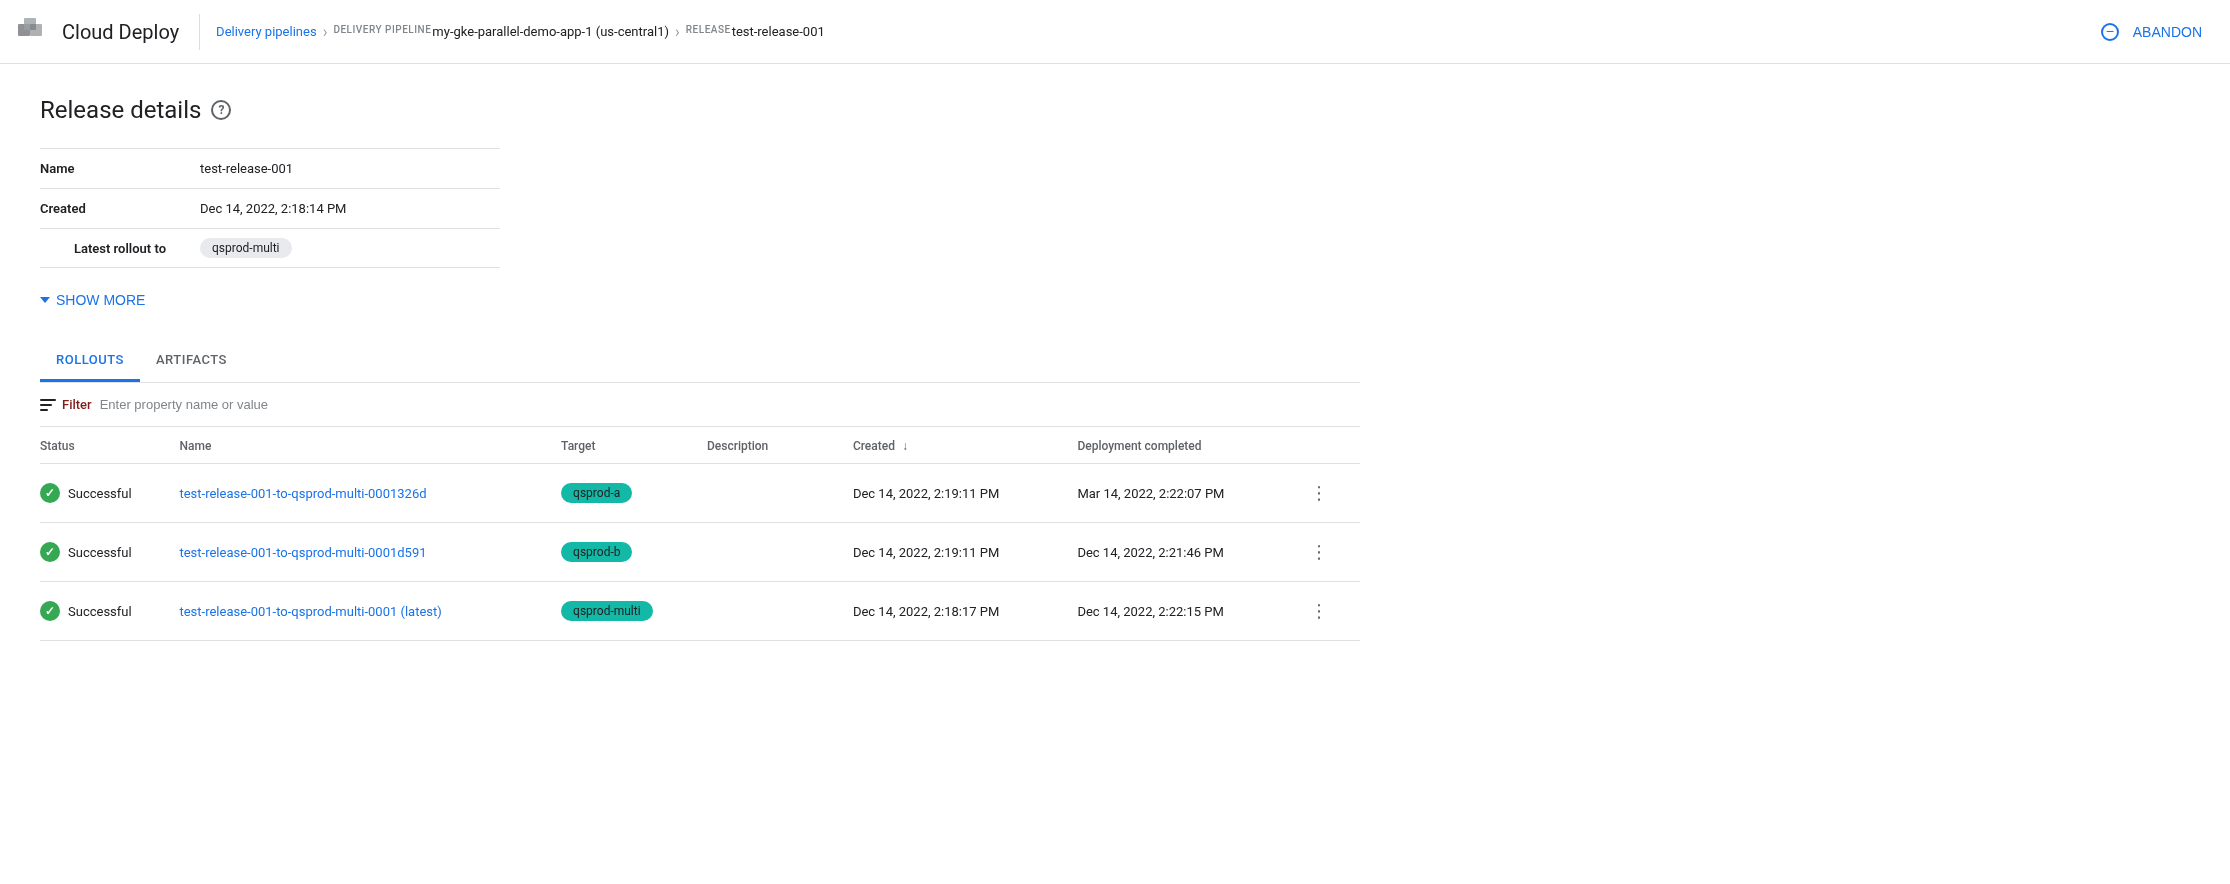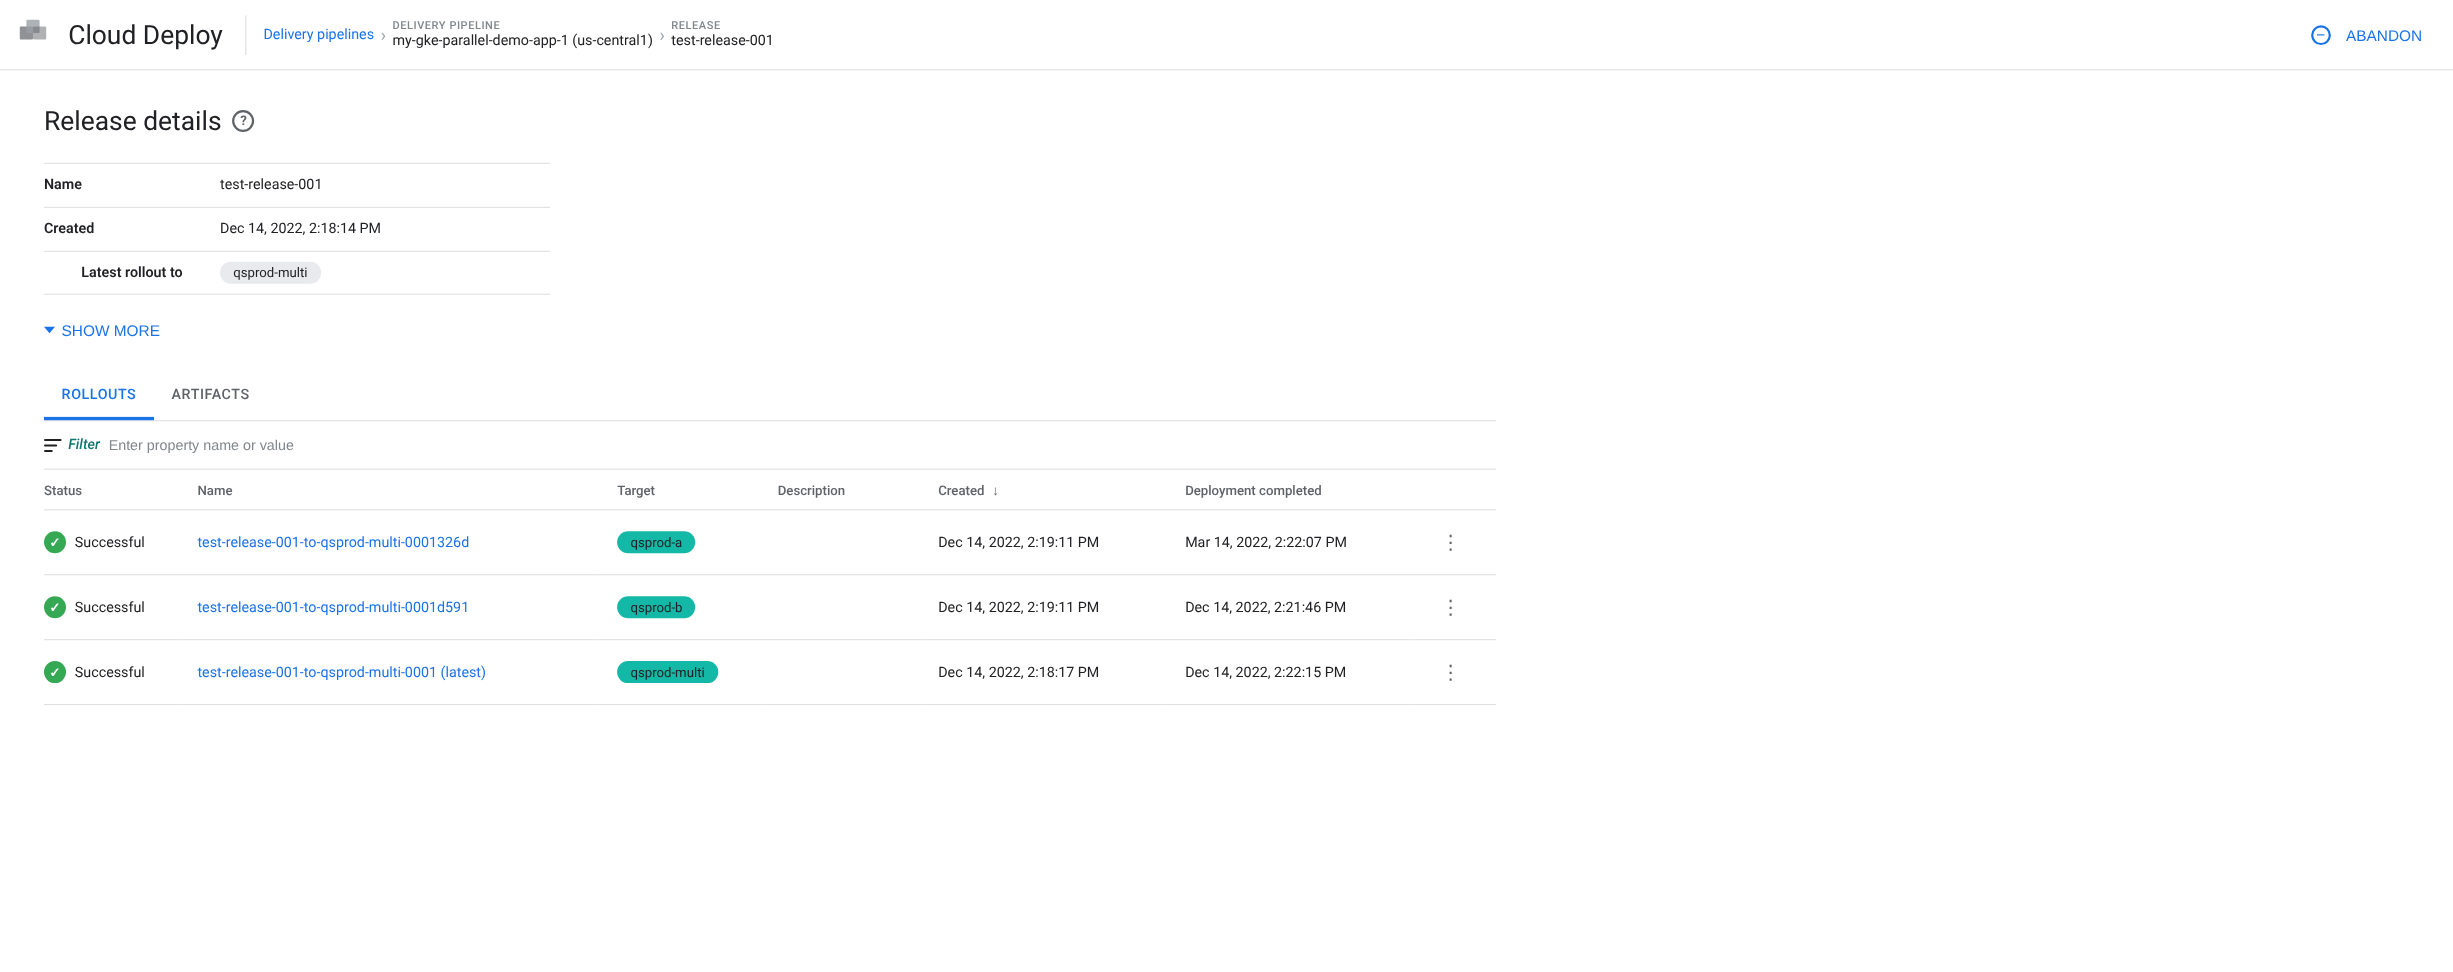--- a/index.html
+++ b/index.html
@@ -20,41 +20,41 @@
       gap: 10px;
       padding-right: 20px;
       border-right: 1px solid #dadce0;
       margin-right: 16px;
     }
     .brand-logo {
       width: 36px;
       height: 36px;
     }
     .brand-name {
-      font-size: 24px;
+      font-size: 20px;
       font-weight: 400;
       color: #202124;
       white-space: nowrap;
     }
     .breadcrumb {
       display: flex;
       align-items: center;
       gap: 4px;
       font-size: 13px;
       color: #5f6368;
       flex: 1;
     }
     .breadcrumb-sep {
       color: #9aa0a6;
       font-size: 16px;
       margin: 0 2px;
     }
     .breadcrumb-section {
       display: flex;
-      flex-direction: column;
+      flex-direction: row;
       gap: 1px;
     }
     .breadcrumb-label {
       font-size: 10px;
       text-transform: uppercase;
       color: #80868b;
       letter-spacing: 0.5px;
       font-weight: 500;
     }
     .breadcrumb-value {
@@ -216,24 +216,23 @@
       display: flex;
       align-items: center;
       gap: 8px;
       padding: 14px 0;
       border-bottom: 1px solid #e0e0e0;
     }
     .filter-icon {
       display: flex;
       align-items: center;
       gap: 6px;
-      color: #0f766e;
+      color: #7f1d1d;
       font-size: 13px;
       font-weight: 500;
-      font-style: italic;
     }
     .filter-lines {
       display: flex;
       flex-direction: column;
       gap: 3px;
       width: 16px;
     }
     .filter-line {
       height: 2px;
       background: #202124;

